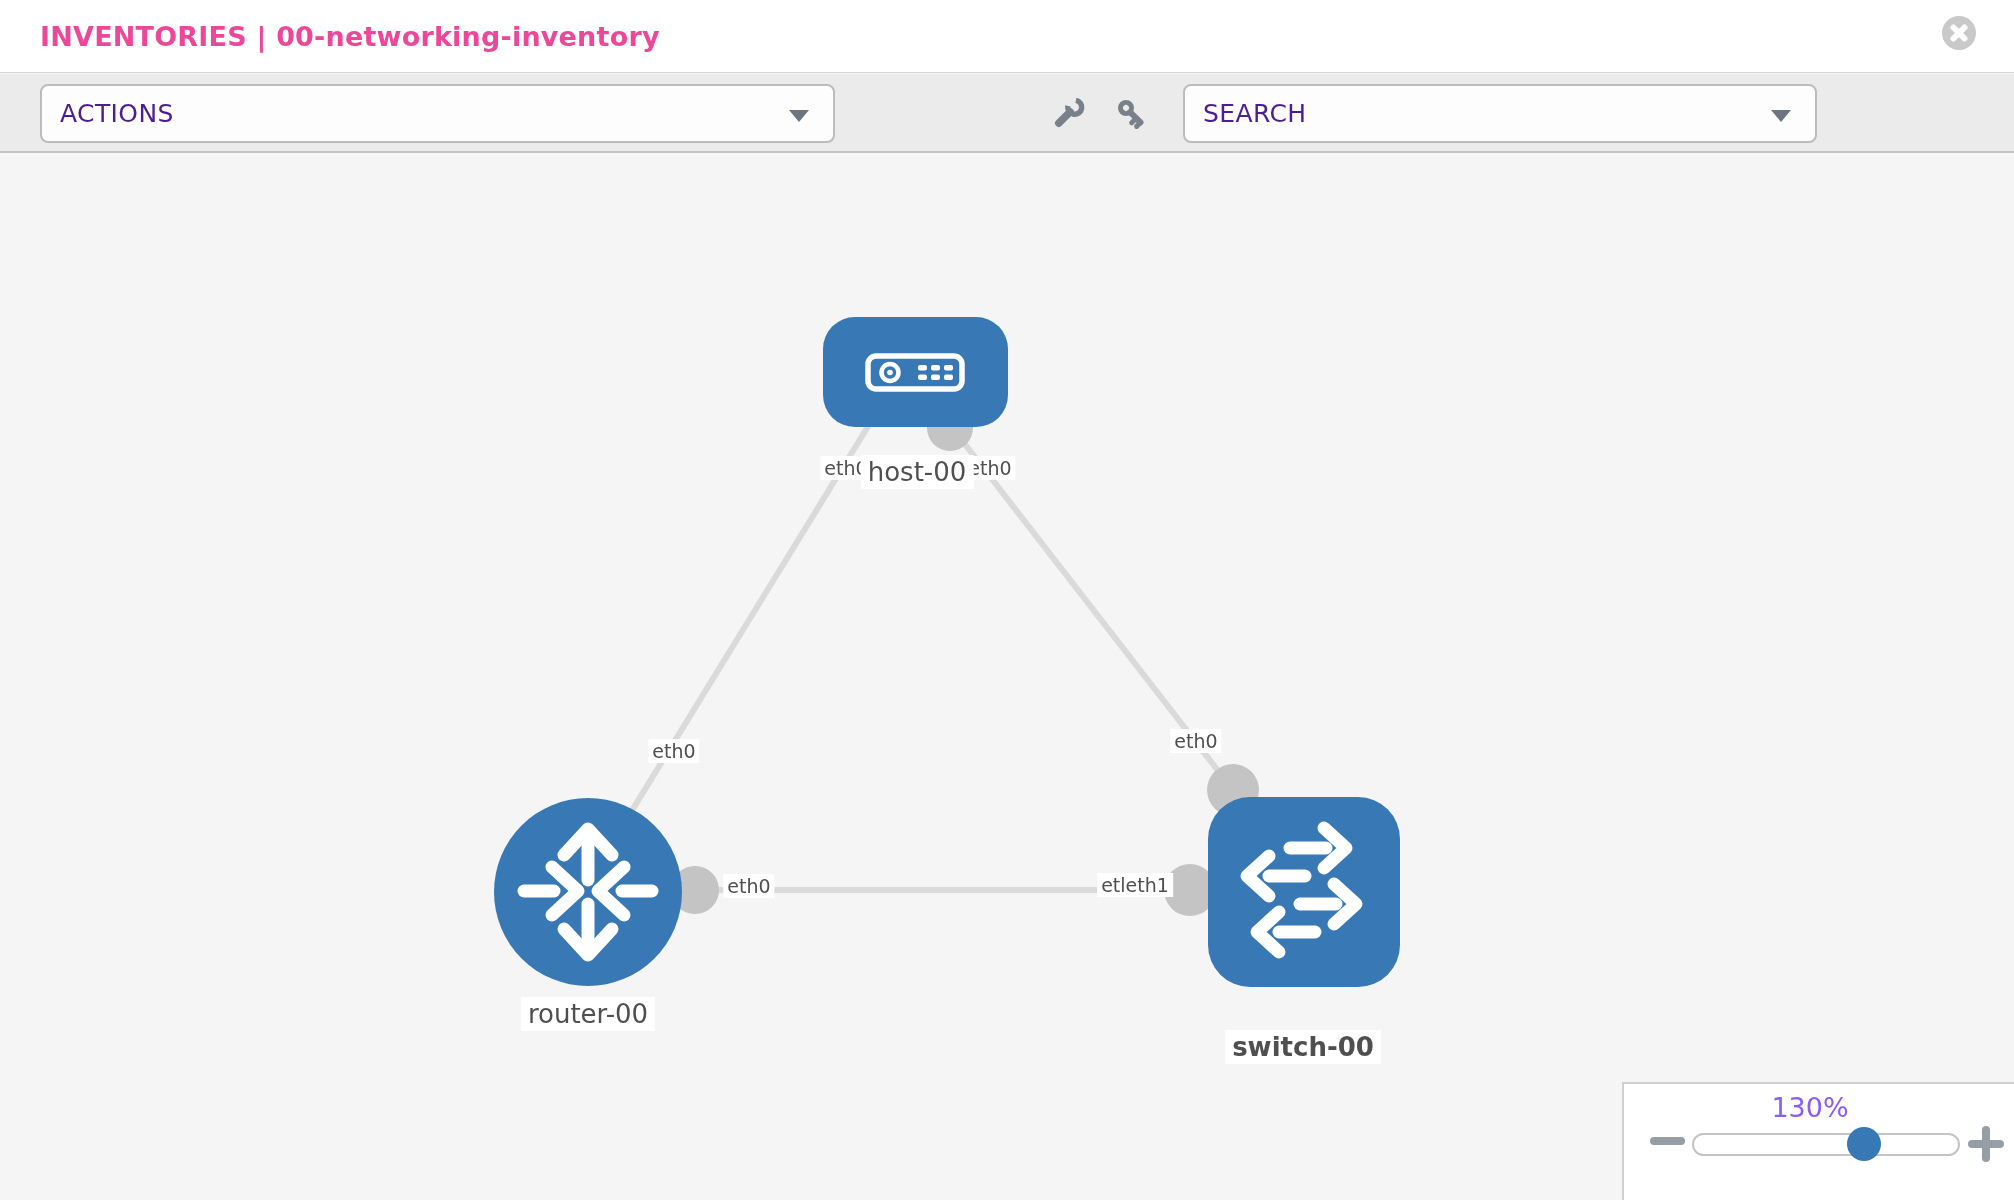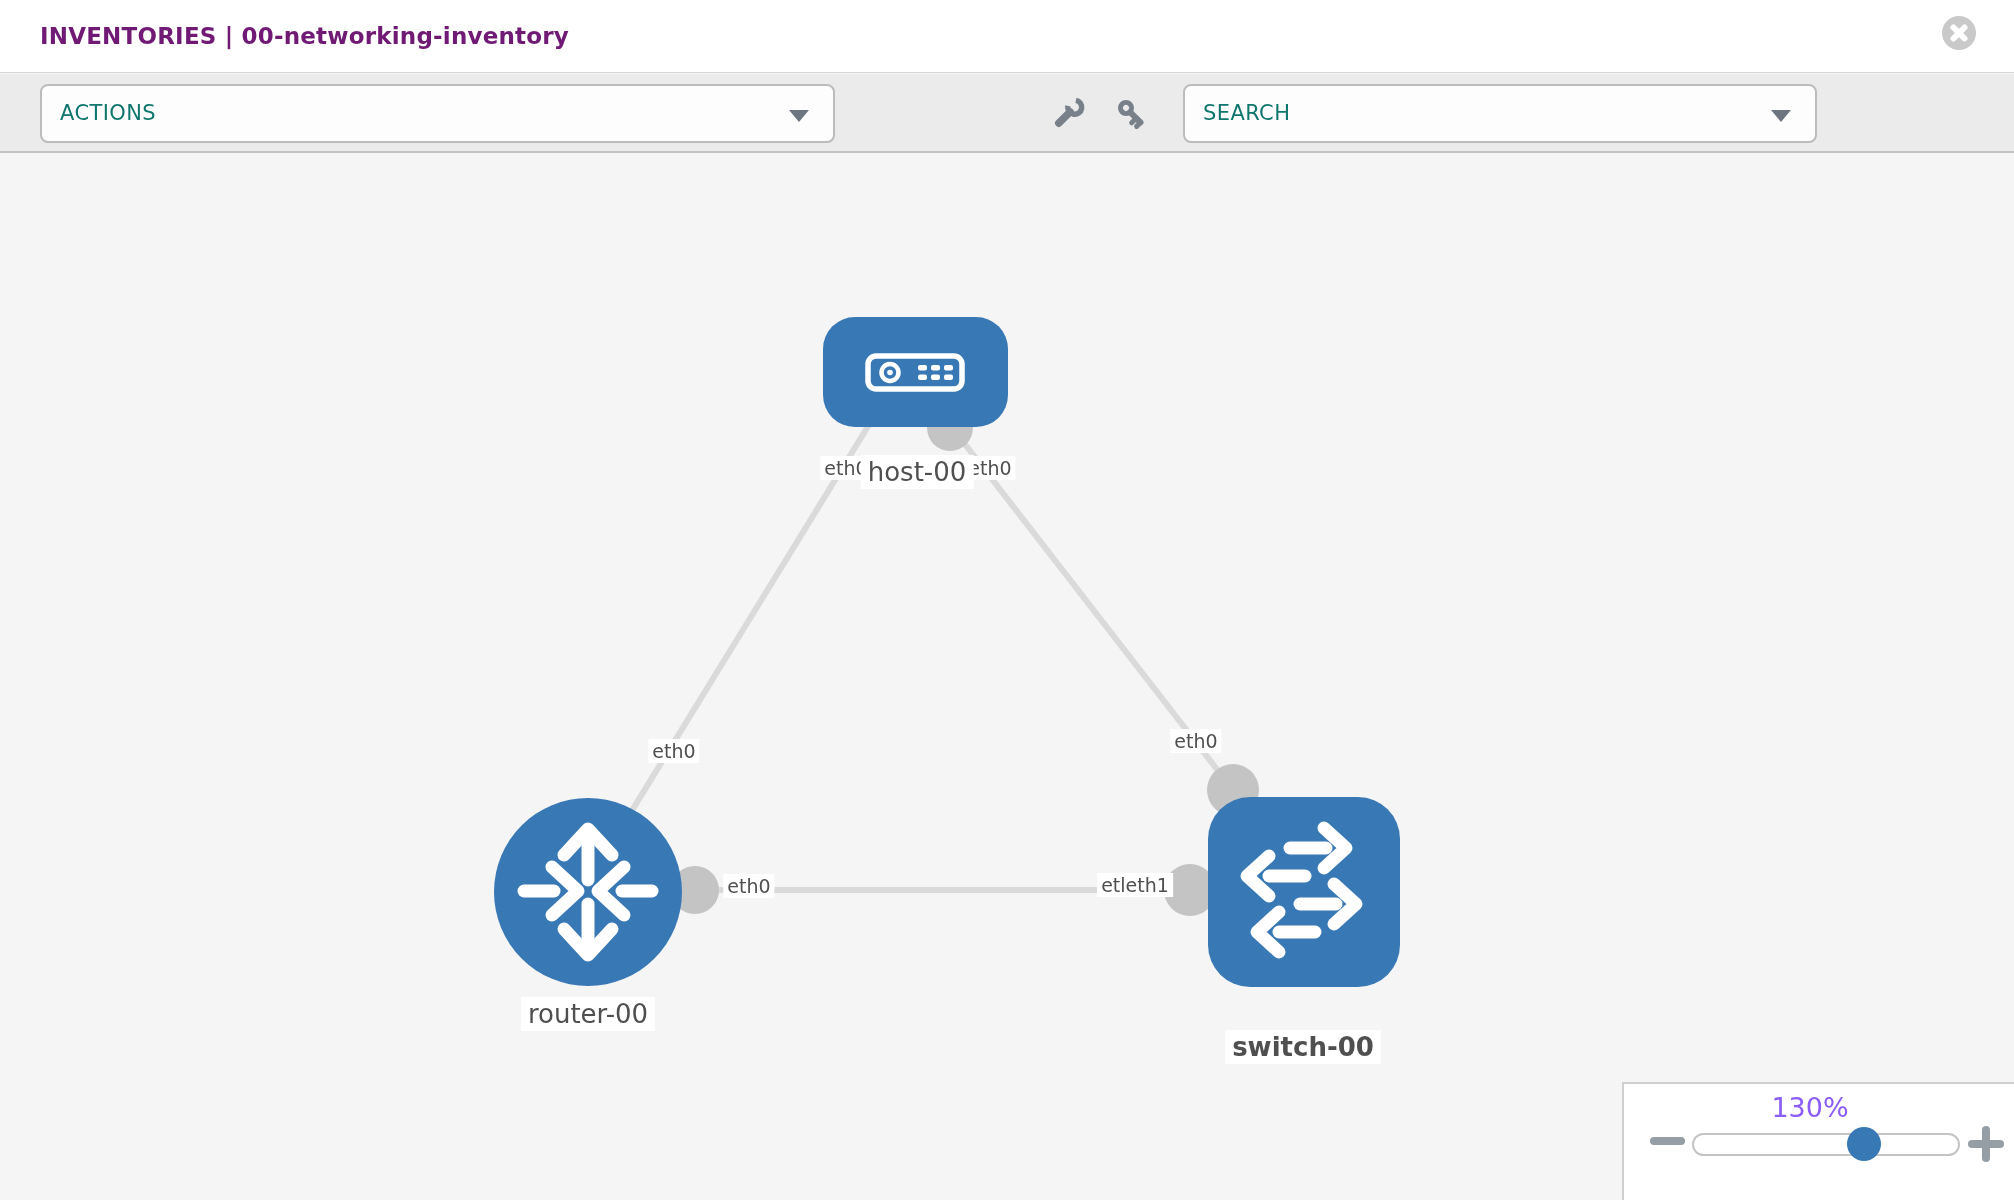--- a/index.html
+++ b/index.html
@@ -3,31 +3,31 @@
 <meta charset="utf-8">
 <style>
   * { margin:0; padding:0; box-sizing:border-box; }
   html,body { width:2014px; height:1200px; overflow:hidden;
     font-family:"DejaVu Sans","Liberation Sans",sans-serif; background:#f5f5f5; }
 
   
   .header { position:absolute; left:0; top:0; width:2014px; height:73px;
     background:#ffffff; border-bottom:1px solid #d6d6d6; }
   .page-title { position:absolute; left:40px; top:0; line-height:73px;
-    font-size:23px; font-weight:bold; color:#701a75; letter-spacing:0.2px; }
+    font-size:27px; font-weight:bold; color:#ec4899; letter-spacing:0.2px; }
   .close-btn { position:absolute; left:1942px; top:16px; width:34px; height:34px;
     border-radius:50%; background:#c9c9c9; cursor:pointer; }
 
   
   .toolbar { position:absolute; left:0; top:74px; width:2014px; height:79px;
     background:#ebebeb; border-bottom:2px solid #c4c4c4; }
   .select-box { position:absolute; top:10px; height:59px; background:#fdfdfd;
     border:2px solid #bcbcbc; border-radius:8px; cursor:pointer; }
   .select-box .select-label { position:absolute; left:18px; top:0; line-height:55px;
-    font-size:21px; color:#0f766e; letter-spacing:0.4px; }
+    font-size:25px; color:#4c1d95; letter-spacing:0.4px; }
   .select-box .caret { position:absolute; right:24px; top:24px; width:0; height:0;
     border-left:10px solid transparent; border-right:10px solid transparent;
     border-top:12px solid #6d7680; }
   .actions-box { left:40px;  width:795px; }
   .search-box  { left:1183px; width:634px; }
   .tool-icon { position:absolute; top:22px; width:36px; height:36px; cursor:pointer; }
   .wrench-pos { left:1050px; }
   .key-pos    { left:1114px; }
 
   

